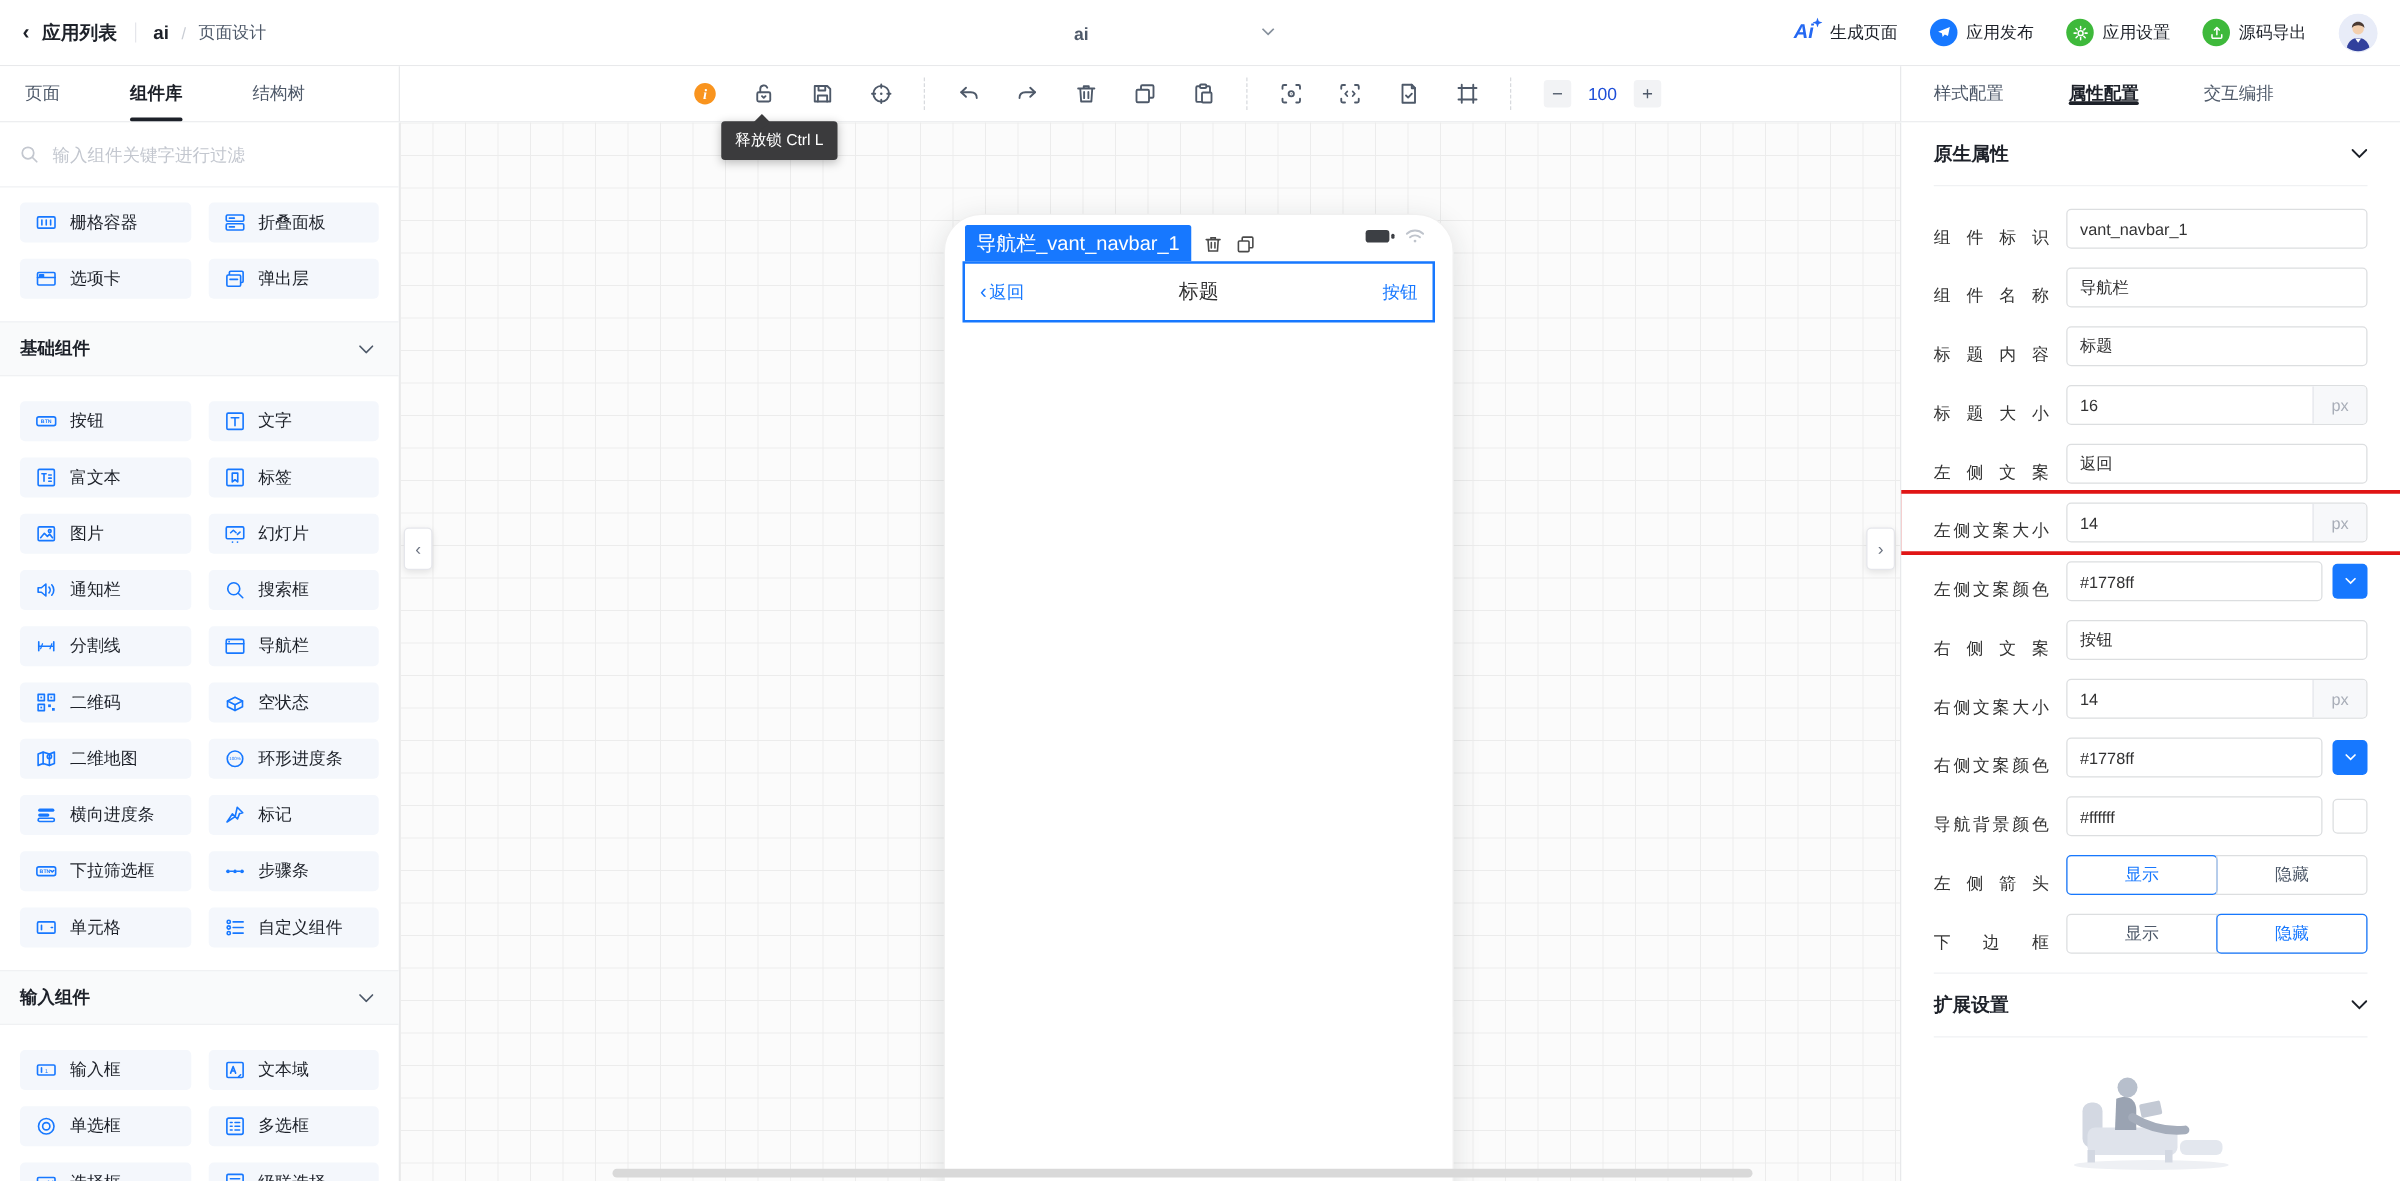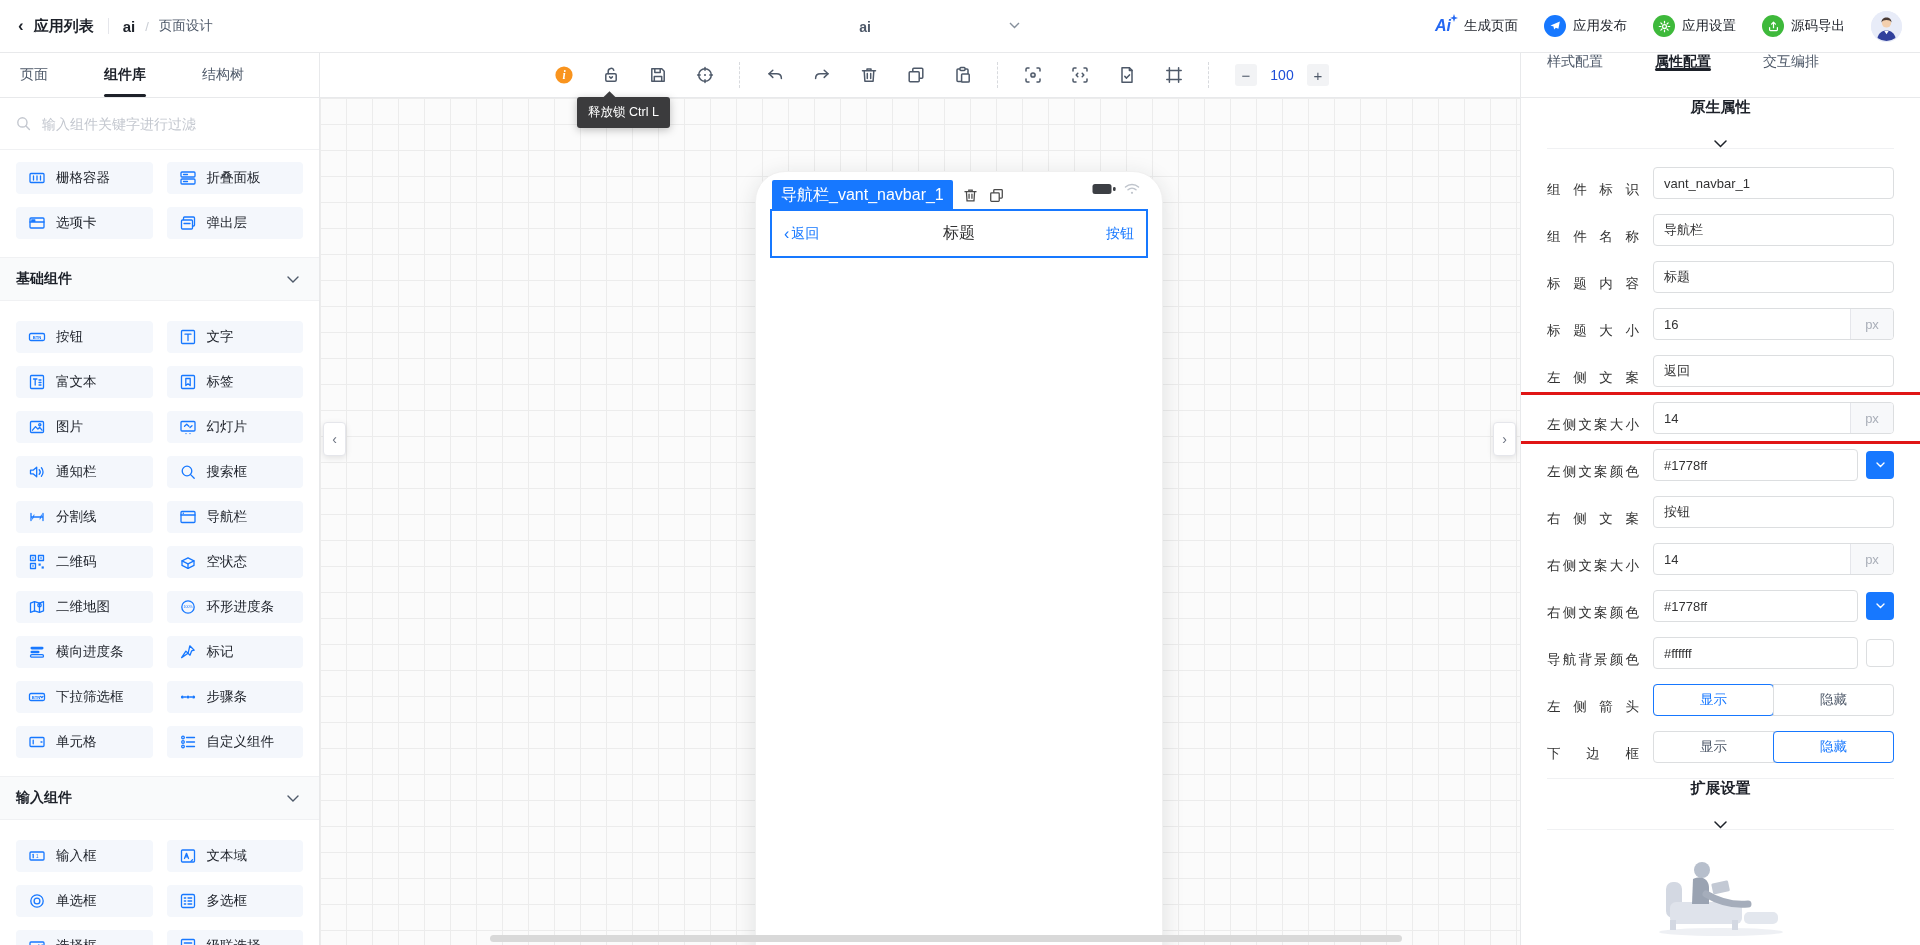--- a/index.html
+++ b/index.html
@@ -25,21 +25,21 @@
   .t-action .lbl{font-size:13.5px;color:#1d2129;}
   .circ{width:22px;height:22px;border-radius:50%;display:flex;align-items:center;justify-content:center;}
   .ai-logo{position:relative;color:#2468f2;font-weight:bold;font-size:16px;font-style:italic;padding-right:6px;}
   .ai-logo svg{position:absolute;right:-1px;top:-3px;}
   #avatar{width:31px;height:31px;border-radius:50%;background:#e8ecf8;overflow:hidden;cursor:pointer;flex:none;}
   
   #subbar{position:absolute;left:0;top:53px;width:1920px;height:45px;background:#fff;
           border-bottom:1px solid #e8e9eb;display:flex;box-sizing:border-box;}
   .sb-left{width:320px;height:100%;border-right:1px solid #e8e9eb;box-sizing:border-box;display:flex;align-items:stretch;padding-left:20px;gap:56px;}
   .sb-mid{width:1200px;height:100%;position:relative;display:flex;align-items:center;justify-content:center;}
-  .sb-right{width:400px;height:100%;border-left:1px solid #e8e9eb;box-sizing:border-box;display:flex;align-items:flex-start;padding-left:26px;gap:52px;}
+  .sb-right{width:400px;height:100%;border-left:1px solid #e8e9eb;box-sizing:border-box;display:flex;align-items:center;padding-left:26px;gap:52px;}
   .tab{position:relative;display:flex;align-items:center;font-size:14px;color:#4e5969;cursor:pointer;}
   .tab.active{color:#1d2129;font-weight:bold;}
   .tab.active::after{content:"";position:absolute;left:0;right:0;bottom:0;height:3px;background:#1d2129;border-radius:2px;}
   
   #toolbar{display:flex;align-items:center;gap:21px;padding-left:40px;}
   .tb-btn{width:26px;height:26px;display:flex;align-items:center;justify-content:center;cursor:pointer;border-radius:4px;position:relative;}
   .tb-sep{width:1px;height:26px;border-left:1px dashed #d8dade;}
   .zoom-grp{display:flex;align-items:center;gap:9px;margin-left:4px;}
   .zoom-btn{width:22px;height:22px;border-radius:3px;background:#f2f3f5;color:#4e5969;display:flex;align-items:center;justify-content:center;font-size:15px;cursor:pointer;line-height:1;}
   .zoom-val{font-size:14px;color:#1d4ed8;width:32px;text-align:center;}
@@ -76,21 +76,21 @@
   #nav-right{margin-left:auto;color:#1778ff;font-size:14px;}
   .edge-handle{position:absolute;width:21px;height:32px;background:#fff;border:1px solid #e5e6eb;border-radius:4px;
                box-shadow:0 2px 6px rgba(0,0,0,.10);display:flex;align-items:center;justify-content:center;
                color:#6b7280;font-size:14px;cursor:pointer;z-index:40;}
   #handle-left{left:3px;top:324px;}
   #handle-right{right:4px;top:324px;}
   #h-scrollbar{position:absolute;bottom:3px;left:170px;width:912px;height:7px;background:#d9d9d9;border-radius:4px;cursor:pointer;}
   
   #panel{position:absolute;left:1520px;top:98px;width:400px;bottom:0;background:#fff;border-left:1px solid #e8e9eb;
          box-sizing:border-box;padding:0 26px;overflow:hidden;}
-  .panel-sec-head{height:50px;display:flex;align-items:center;justify-content:space-between;border-bottom:1px solid #f0f1f3;cursor:pointer;flex-direction:column;}
+  .panel-sec-head{height:50px;display:flex;align-items:center;justify-content:space-between;border-bottom:1px solid #f0f1f3;cursor:pointer;}
   .panel-sec-head .t{font-size:15px;font-weight:bold;color:#1d2129;}
   #fields{padding-top:18px;}
   .f-row{display:flex;align-items:flex-end;height:32px;margin-bottom:15px;position:relative;}
   .f-label{width:92px;flex:none;font-size:13.5px;color:#333;margin-right:14px;text-align:justify;text-align-last:justify;}
   .f-ctrl{flex:1;display:flex;align-items:center;gap:8px;}
   .inp-wrap{flex:1;display:flex;align-items:stretch;height:32px;border:1px solid #dcdee0;border-radius:4px;overflow:hidden;background:#fff;box-sizing:border-box;}
   .inp-wrap input{flex:1;border:none;outline:none;padding:0 10px;font-size:13px;color:#323233;font-family:inherit;min-width:0;background:transparent;}
   .inp-suffix{width:42px;flex:none;background:#f7f8fa;border-left:1px solid #e5e6eb;color:#a9aeb8;font-size:13px;display:flex;align-items:center;justify-content:center;}
   .swatch{width:28px;height:28px;flex:none;border-radius:4px;display:flex;align-items:center;justify-content:center;cursor:pointer;box-sizing:border-box;}
   .toggle{flex:1;display:flex;height:32px;border:1px solid #dcdee0;border-radius:4px;box-sizing:border-box;}

